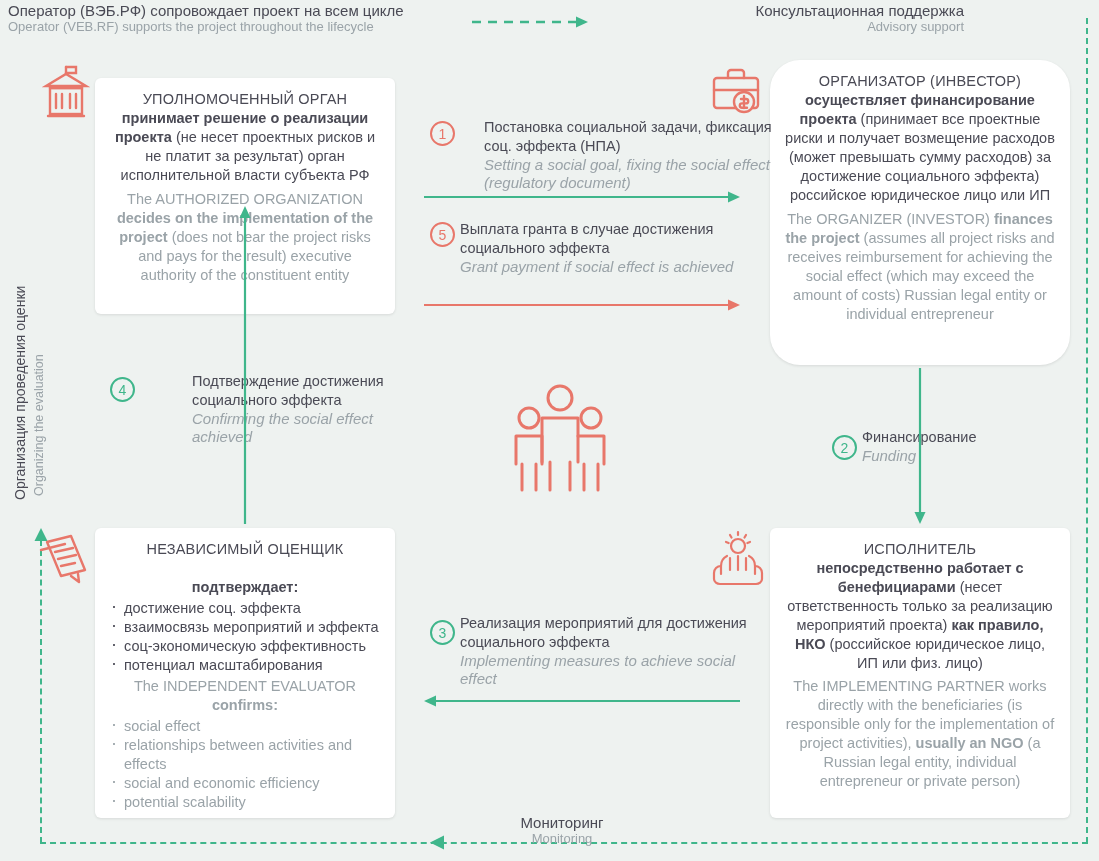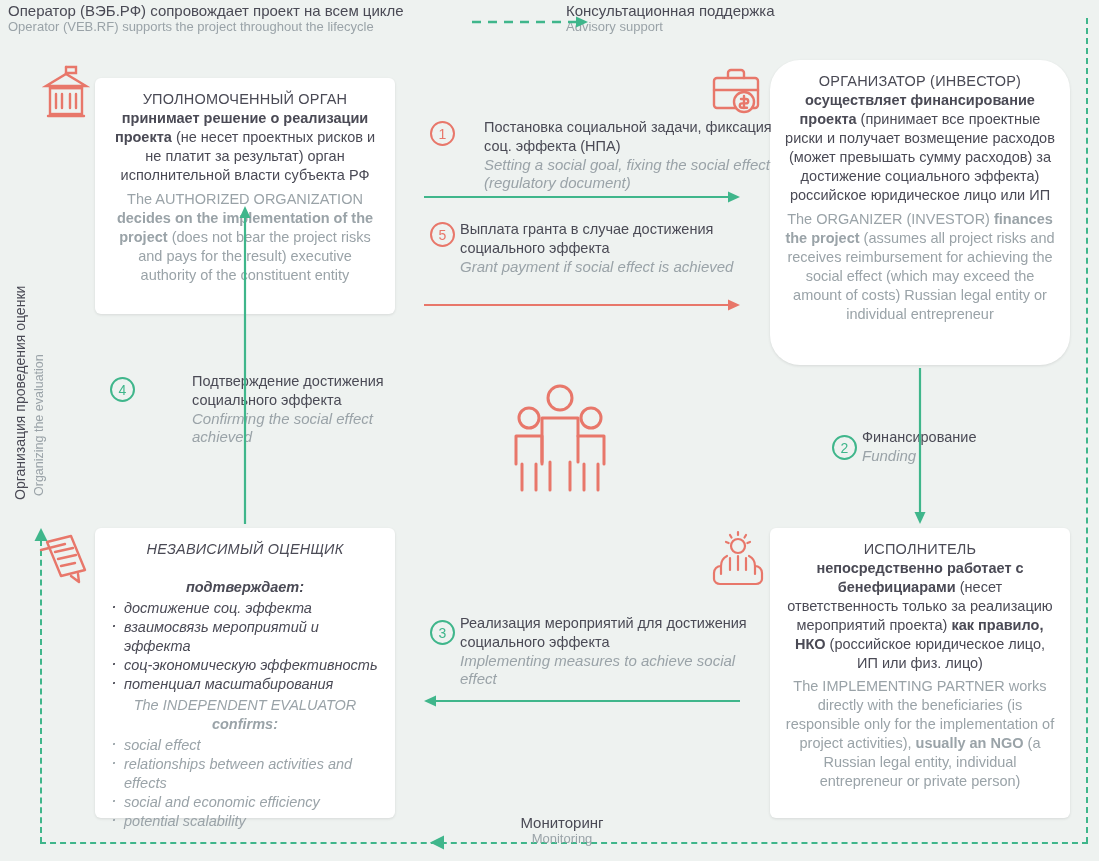--- a/index.html
+++ b/index.html
@@ -84,21 +84,21 @@
 </head>
 <body>
 
 <div class="stage">
 
   <div class="abs" style="left:8px;top:2px;width:460px;">
     <div class="hdr-ru">Оператор (ВЭБ.РФ) сопровождает проект на всем цикле</div>
     <div class="hdr-en">Operator (VEB.RF) supports the project throughout the lifecycle</div>
   </div>
 
-  <div class="abs" style="left:566px;top:2px;width:380px;text-align:left;">
+  <div class="abs" style="left:584px;top:2px;width:380px;text-align:right;">
     <div class="hdr-ru">Консультационная поддержка</div>
     <div class="hdr-en">Advisory support</div>
   </div>
 
   <svg class="abs" style="left:472px;top:14px;" width="120" height="16">
     <line x1="0" y1="8" x2="104" y2="8" stroke="#3fb68b" stroke-width="2.5" stroke-dasharray="9,7"></line>
     <polygon points="104,2.5 116,8 104,13.5" fill="#3fb68b"></polygon>
   </svg>
 
   <div class="dashed-v" style="left:1086px;top:18px;height:825px;"></div>
@@ -156,21 +156,21 @@
   <svg class="abs" style="left:706px;top:62px;" width="62" height="58">
     <g stroke="#e8776a" stroke-width="2.4" fill="none" stroke-linecap="round" stroke-linejoin="round">
       <rect x="8" y="16" width="44" height="30" rx="3"></rect>
       <path d="M22 16 v-5 a3 3 0 0 1 3 -3 h10 a3 3 0 0 1 3 3 v5"></path>
       <path d="M8 28 h44"></path>
       <circle cx="38" cy="40" r="10" fill="#eef2f0"></circle>
       <path d="M38 34 v12 M35 37 h5 a2.2 2.2 0 0 1 0 4.4 h-4 a2.2 2.2 0 0 0 0 4.4 h5"></path>
     </g>
   </svg>
 
-  <div class="card left-align" style="left:95px;top:528px;width:300px;height:290px;padding:12px 12px;font-style:italic;">
+  <div class="card left-align" style="left:95px;top:528px;width:300px;height:290px;padding:12px 12px;">
     <div style="text-align:center;">
       <span class="title">НЕЗАВИСИМЫЙ ОЦЕНЩИК</span><br>
       <span class="b">подтверждает:</span>
     </div>
     <ul class="bul">
       <li>достижение соц. эффекта</li>
       <li>взаимосвязь мероприятий и эффекта</li>
       <li>соц-экономическую эффективность</li>
       <li>потенциал масштабирования</li>
     </ul>

